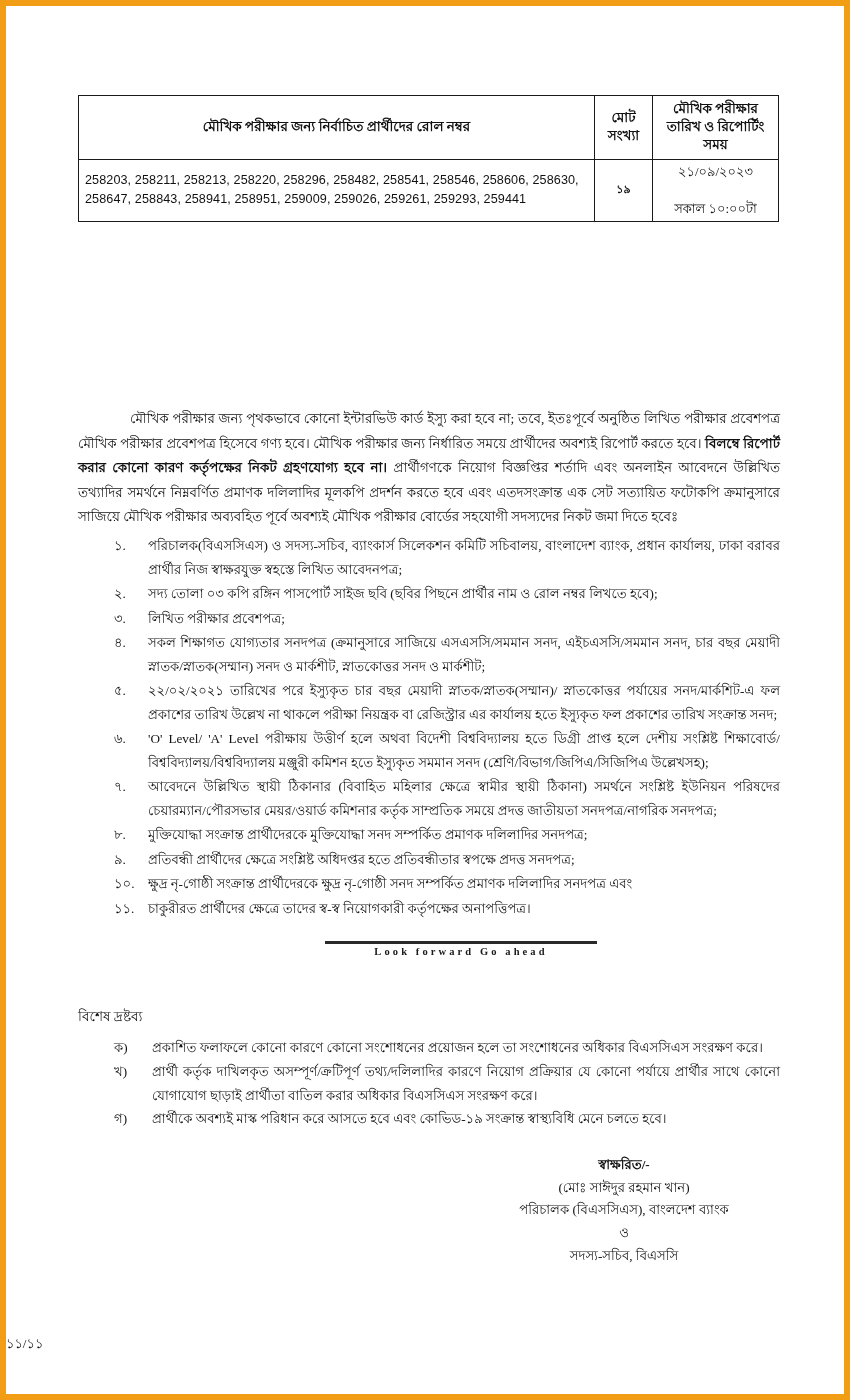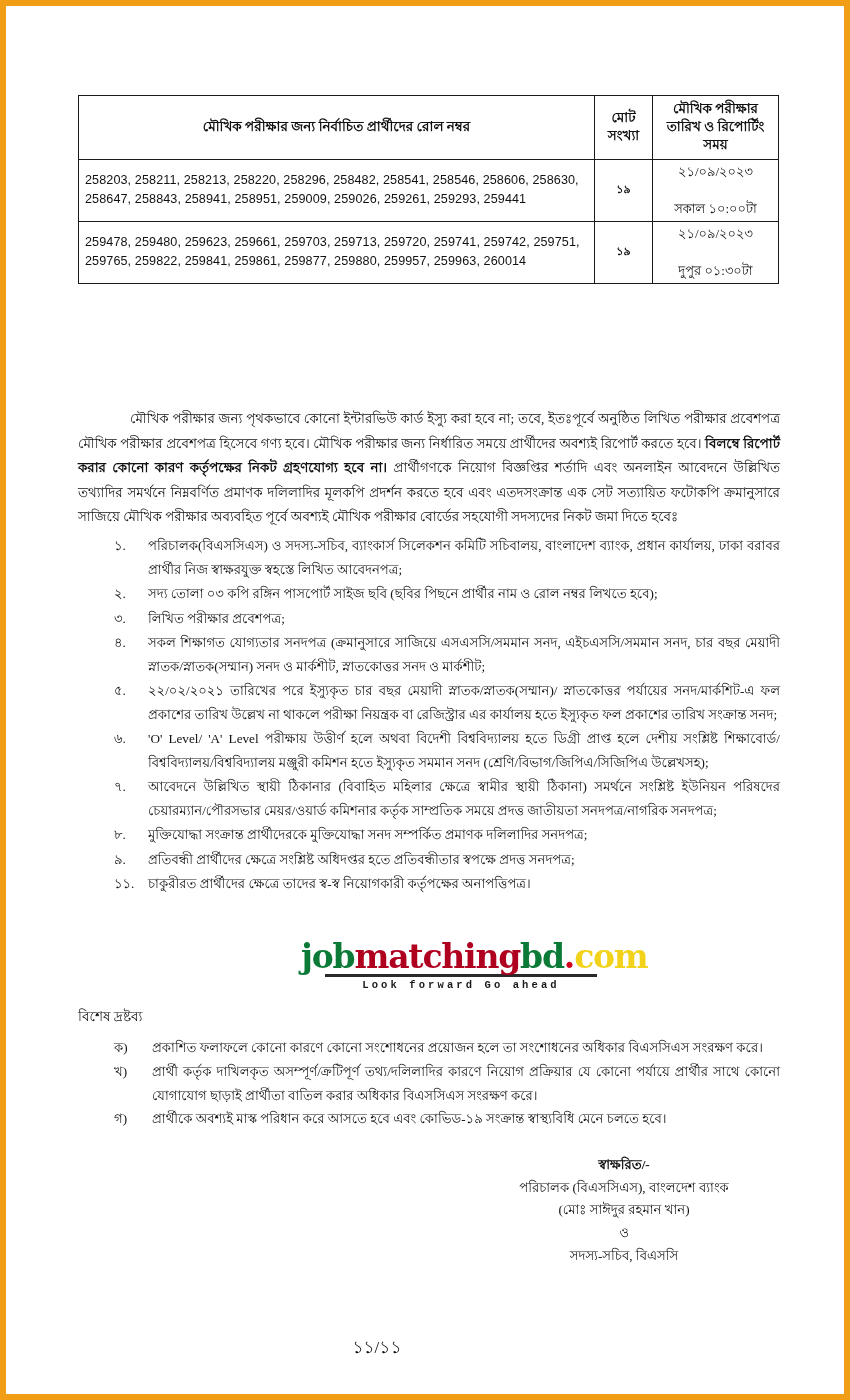--- a/index.html
+++ b/index.html
@@ -146,21 +146,21 @@
   .logo-main .s-maroon { color: #b00020; }
   .logo-main .s-dot    { color: #d0021b; }
   .logo-main .s-yellow { color: #f2d21a; }
   .logo-rule {
     height: 3px;
     background: #2a2a2a;
     margin: 1px auto 0 auto;
     width: 272px;
   }
   .logo-sub {
-    font-family: Liberation Mono, monospace;
+    font-family: Liberation Serif, serif;
     font-size: 10.5px;
     font-weight: bold;
     letter-spacing: 3.1px;
     color: #1a1a1a;
     margin-top: 2px;
     white-space: nowrap;
   }
 
   
   .notes-title {
@@ -203,22 +203,22 @@
     line-height: 1.72;
   }
   .signature .sig-head { font-weight: bold; }
 
   
   .page-number {
     position: absolute;
     left: 0;
     top: 1328px;
     width: 742px;
-    text-align: center;
-    font-size: 17px;
+    text-align: left;
+    font-size: 13px;
   }
 </style>
 </head>
 <body>
 
 <div class="page">
   <div class="page-inner">
 
     <div class="roll-table-wrap">
       <table class="roll-table">
@@ -243,28 +243,20 @@
         </thead>
         <tbody>
           <tr>
             <td class="rolls">258203, 258211, 258213, 258220, 258296, 258482, 258541, 258546, 258606, 258630, 258647, 258843, 258941, 258951, 259009, 259026, 259261, 259293, 259441</td>
             <td class="total">১৯</td>
             <td class="datecell">
               <span class="d-date">২১/০৯/২০২৩</span>
               <span class="d-time">সকাল ১০:০০টা</span>
             </td>
           </tr>
-          <tr>
-            <td class="rolls">259478, 259480, 259623, 259661, 259703, 259713, 259720, 259741, 259742, 259751, 259765, 259822, 259841, 259861, 259877, 259880, 259957, 259963, 260014</td>
-            <td class="total">১৯</td>
-            <td class="datecell">
-              <span class="d-date">২১/০৯/২০২৩</span>
-              <span class="d-time">দুপুর ০১:৩০টা</span>
-            </td>
-          </tr>
         </tbody>
       </table>
     </div>
 
     <p class="intro-para"><span>মৌখিক পরীক্ষার জন্য পৃথকভাবে কোনো ইন্টারভিউ কার্ড ইস্যু করা হবে না; তবে, ইতঃপূর্বে অনুষ্ঠিত লিখিত পরীক্ষার প্রবেশপত্র মৌখিক পরীক্ষার প্রবেশপত্র হিসেবে গণ্য হবে। মৌখিক পরীক্ষার জন্য নির্ধারিত সময়ে প্রার্থীদের অবশ্যই রিপোর্ট করতে হবে। </span><b>বিলম্বে রিপোর্ট করার কোনো কারণ কর্তৃপক্ষের নিকট গ্রহণযোগ্য হবে না।</b><span> প্রার্থীগণকে নিয়োগ বিজ্ঞপ্তির শর্তাদি এবং অনলাইন আবেদনে উল্লিখিত তথ্যাদির সমর্থনে নিম্নবর্ণিত প্রমাণক দলিলাদির মূলকপি প্রদর্শন করতে হবে এবং এতদসংক্রান্ত এক সেট সত্যায়িত ফটোকপি ক্রমানুসারে সাজিয়ে মৌখিক পরীক্ষার অব্যবহিত পূর্বে অবশ্যই মৌখিক পরীক্ষার বোর্ডের সহযোগী সদস্যদের নিকট জমা দিতে হবেঃ</span></p>
 
     <div class="doc-list">
       <div class="doc-item">
         <span class="doc-num">১.</span>
         <span class="doc-text">পরিচালক(বিএসসিএস) ও সদস্য-সচিব, ব্যাংকার্স সিলেকশন কমিটি সচিবালয়, বাংলাদেশ ব্যাংক, প্রধান কার্যালয়, ঢাকা বরাবর প্রার্থীর নিজ স্বাক্ষরযুক্ত স্বহস্তে লিখিত আবেদনপত্র;</span>
@@ -295,27 +287,30 @@
       </div>
       <div class="doc-item">
         <span class="doc-num">৮.</span>
         <span class="doc-text">মুক্তিযোদ্ধা সংক্রান্ত প্রার্থীদেরকে মুক্তিযোদ্ধা সনদ সম্পর্কিত প্রমাণক দলিলাদির সনদপত্র;</span>
       </div>
       <div class="doc-item">
         <span class="doc-num">৯.</span>
         <span class="doc-text">প্রতিবন্ধী প্রার্থীদের ক্ষেত্রে সংশ্লিষ্ট অধিদপ্তর হতে প্রতিবন্ধীতার স্বপক্ষে প্রদত্ত সনদপত্র;</span>
       </div>
       <div class="doc-item">
+        <span class="doc-num">১০.</span>
+        <span class="doc-text">ক্ষুদ্র নৃ-গোষ্ঠী সংক্রান্ত প্রার্থীদেরকে ক্ষুদ্র নৃ-গোষ্ঠী সনদ সম্পর্কিত প্রমাণক দলিলাদির সনদপত্র এবং</span>
+      </div>
+      <div class="doc-item">
         <span class="doc-num">১১.</span>
         <span class="doc-text">চাকুরীরত প্রার্থীদের ক্ষেত্রে তাদের স্ব-স্ব নিয়োগকারী কর্তৃপক্ষের অনাপত্তিপত্র।</span>
       </div>
     </div>
 
     <div class="logo">
-      <div class="logo-main"><span class="s-green">job</span><span class="s-maroon">matching</span><span class="s-green">bd</span><span class="s-dot">.</span><span class="s-yellow">com</span></div>
       <div class="logo-rule"></div>
       <div class="logo-sub">Look forward Go ahead</div>
     </div>
 
     <div class="notes-title">বিশেষ দ্রষ্টব্য</div>
     <div class="notes-list">
       <div class="note-item">
         <span class="note-marker">ক)</span>
         <span class="note-text">প্রকাশিত ফলাফলে কোনো কারণে কোনো সংশোধনের প্রয়োজন হলে তা সংশোধনের অধিকার বিএসসিএস সংরক্ষণ করে।</span>
       </div>
@@ -324,22 +319,22 @@
         <span class="note-text">প্রার্থী কর্তৃক দাখিলকৃত অসম্পূর্ণ/ক্রটিপূর্ণ তথ্য/দলিলাদির কারণে নিয়োগ প্রক্রিয়ার যে কোনো পর্যায়ে প্রার্থীর সাথে কোনো যোগাযোগ ছাড়াই প্রার্থীতা বাতিল করার অধিকার বিএসসিএস সংরক্ষণ করে।</span>
       </div>
       <div class="note-item">
         <span class="note-marker">গ)</span>
         <span class="note-text">প্রার্থীকে অবশ্যই মাস্ক পরিধান করে আসতে হবে এবং কোভিড-১৯ সংক্রান্ত স্বাস্থ্যবিধি মেনে চলতে হবে।</span>
       </div>
     </div>
 
     <div class="signature">
       <div class="sig-head">স্বাক্ষরিত/-</div>
+      <div>(মোঃ সাঈদুর রহমান খান)</div>
       <div>পরিচালক (বিএসসিএস), বাংলদেশ ব্যাংক</div>
-      <div>(মোঃ সাঈদুর রহমান খান)</div>
       <div>ও</div>
       <div>সদস্য-সচিব, বিএসসি</div>
     </div>
 
     <div class="page-number">১১/১১</div>
 
   </div>
 </div>
 
 </body></html>

